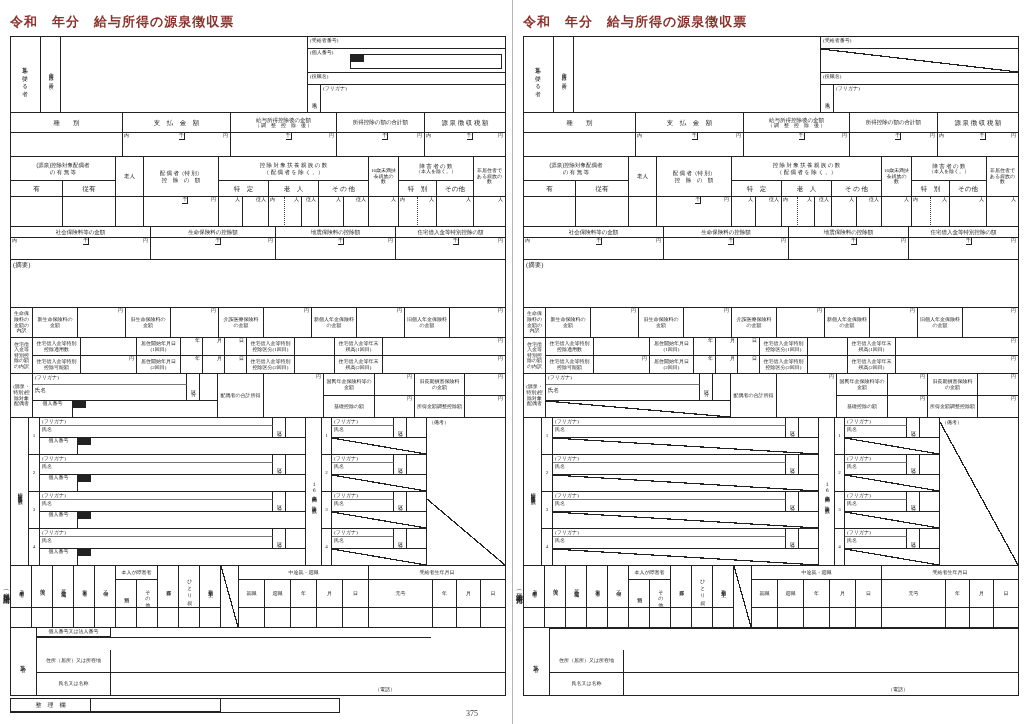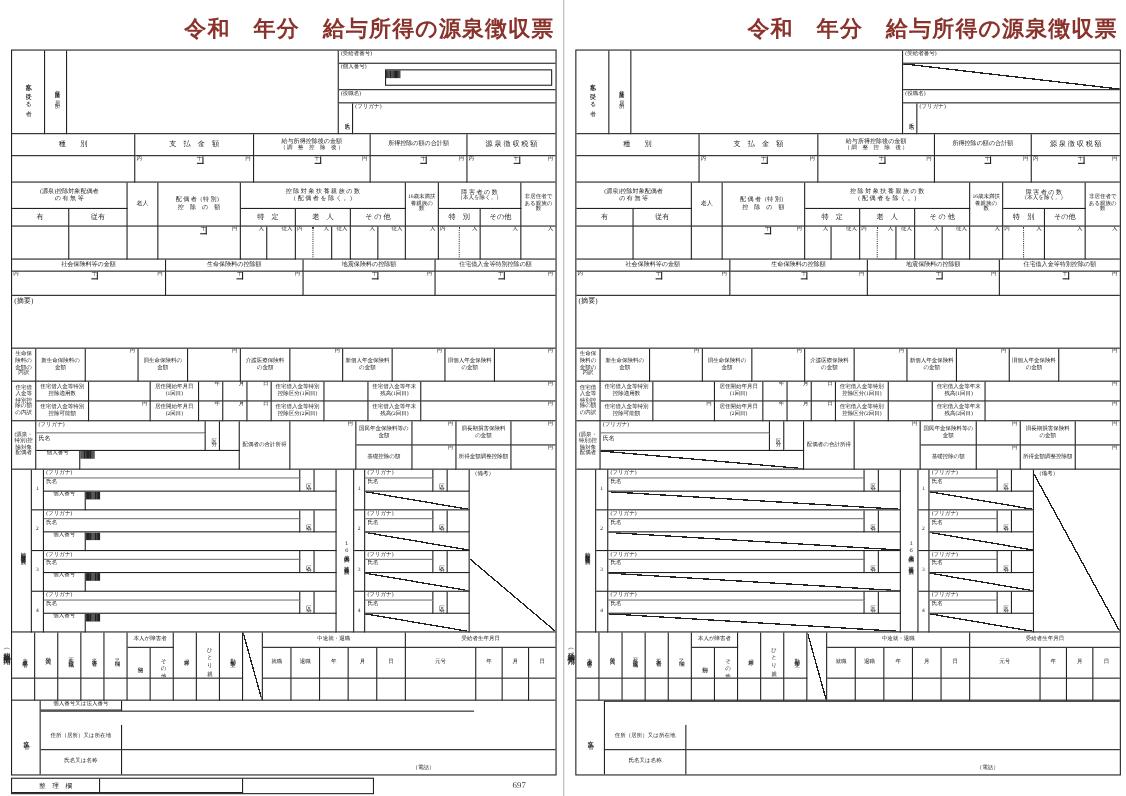--- a/index.html
+++ b/index.html
@@ -1,21 +1,21 @@
 <!DOCTYPE html>
 <html><head>
 <meta charset="utf-8">
 <style>
 *{margin:0;padding:0;box-sizing:border-box}
 html,body{background:#fff}
 body{width:1024px;height:724px;font-family:"Liberation Serif","DejaVu Serif",serif;color:#1a1a1a;overflow:hidden}
 #pages{display:flex}
 .page{width:512px;height:724px;position:relative;padding:13px 8px 0 10px;flex-shrink:0}
 .page.variant-recipient{border-left:1px solid #b5b5b5}
-.title{text-align:right;font-weight:bold;font-size:20px;color:#8a332c;letter-spacing:1px;margin-bottom:5px;white-space:nowrap}
+.title{text-align:left;font-weight:bold;font-size:13px;color:#8a332c;letter-spacing:1px;margin-bottom:5px;white-space:nowrap}
 .form{width:496px;border:1px solid #222;font-size:6.5px;line-height:1.12}
 .row{display:flex}
 .row>*{flex-shrink:0}
 .col{display:flex;flex-direction:column}
 .col>*{flex-shrink:0}
 .c{border-right:1px solid #222;border-bottom:1px solid #222;position:relative;overflow:hidden}
 .lr{border-right:none!important}
 .lb{border-bottom:none!important}
 .cc{display:flex;align-items:center;justify-content:center;text-align:center}
 .vt{writing-mode:vertical-lr;display:flex;align-items:center;justify-content:center;letter-spacing:1px}
@@ -609,21 +609,21 @@
         </div>
       </div>
     </div>
   </div>
 
   <div class="seiri-row seiri-box">
     <div class="c cc" style="width:80px">整　理　欄</div>
     <div class="c" style="width:130px"></div>
     <div class="c lr lb" style="width:118px"></div>
   </div>
-  <div class="pagenum">697</div>
+  <div class="pagenum">375</div>
 </div>
 
 <div class="page variant-recipient">
   <div class="copy-label">（受給者交付用）</div>
   <div class="title">令和　年分　給与所得の源泉徴収票</div>
   <div class="form">
 
     <div class="row" style="height:76px">
       <div class="c vt up sm" style="width:30px">支払を受ける者</div>
       <div class="c vt up xs" style="width:20px">住所又は居所</div>

